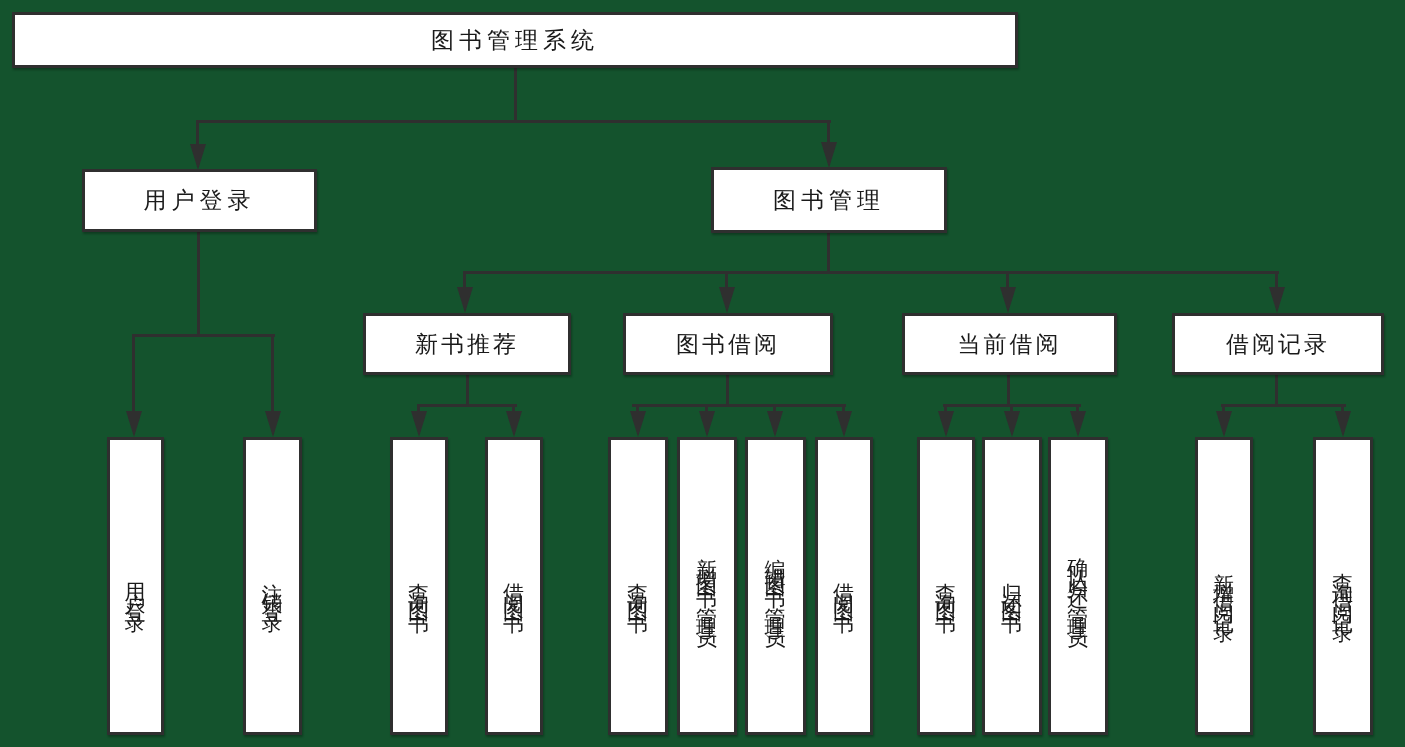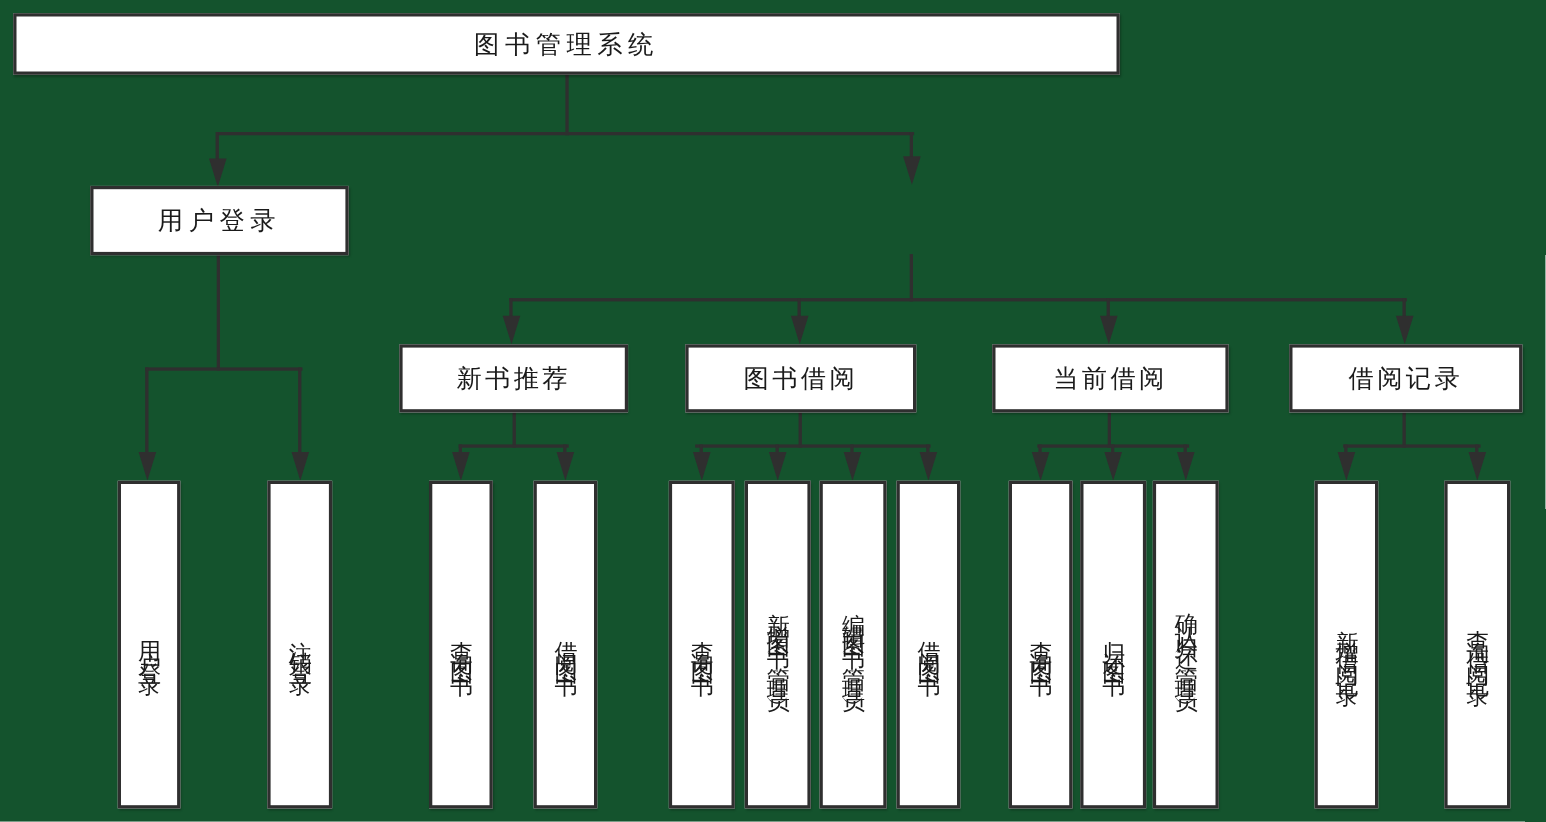--- a/index.html
+++ b/index.html
@@ -119,20 +119,21 @@
   <div class="hline" style="left:1221px;top:404px;width:125px"></div>
   <div class="vline" style="left:1222px;top:404px;height:10px"></div>
   <div class="vline" style="left:1341px;top:404px;height:10px"></div>
   <div class="arrow" style="left:1216px;top:411px"></div>
   <div class="arrow" style="left:1335px;top:411px"></div>
 
   <div class="box hbox wide" style="left:12px;top:12px;width:1006px;height:56px">图书管理系统</div>
 
   <div class="box hbox wide" style="left:82px;top:169px;width:235px;height:63px">用户登录</div>
 
+  <div class="box hbox wide" style="left:711px;top:167px;width:236px;height:66px">图书管理</div>
 
   <div class="box hbox" style="left:623px;top:313px;width:210px;height:62px">图书借阅</div>
 
   <div class="box hbox" style="left:363px;top:313px;width:208px;height:62px">新书推荐</div>
 
   <div class="box hbox" style="left:1172px;top:313px;width:212px;height:62px">借阅记录</div>
 
   <div class="box hbox" style="left:902px;top:313px;width:215px;height:62px">当前借阅</div>
 
   <div class="box vbox" style="left:107px;top:437px;width:57px;height:298px">用户登录</div>

